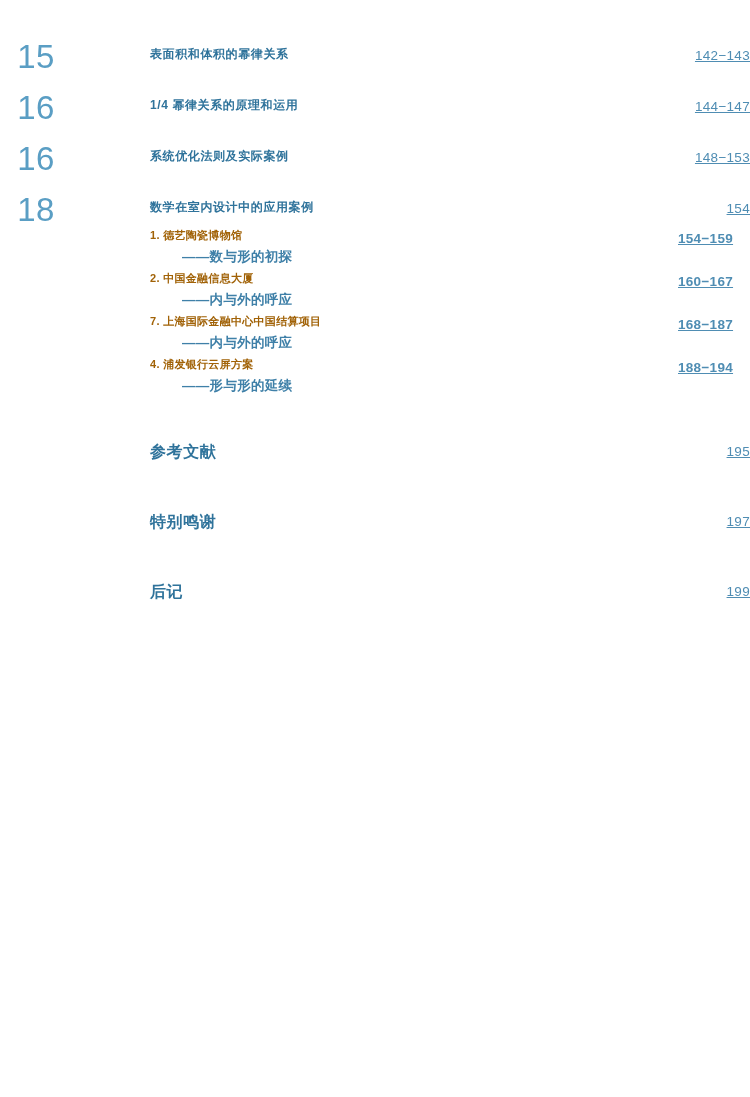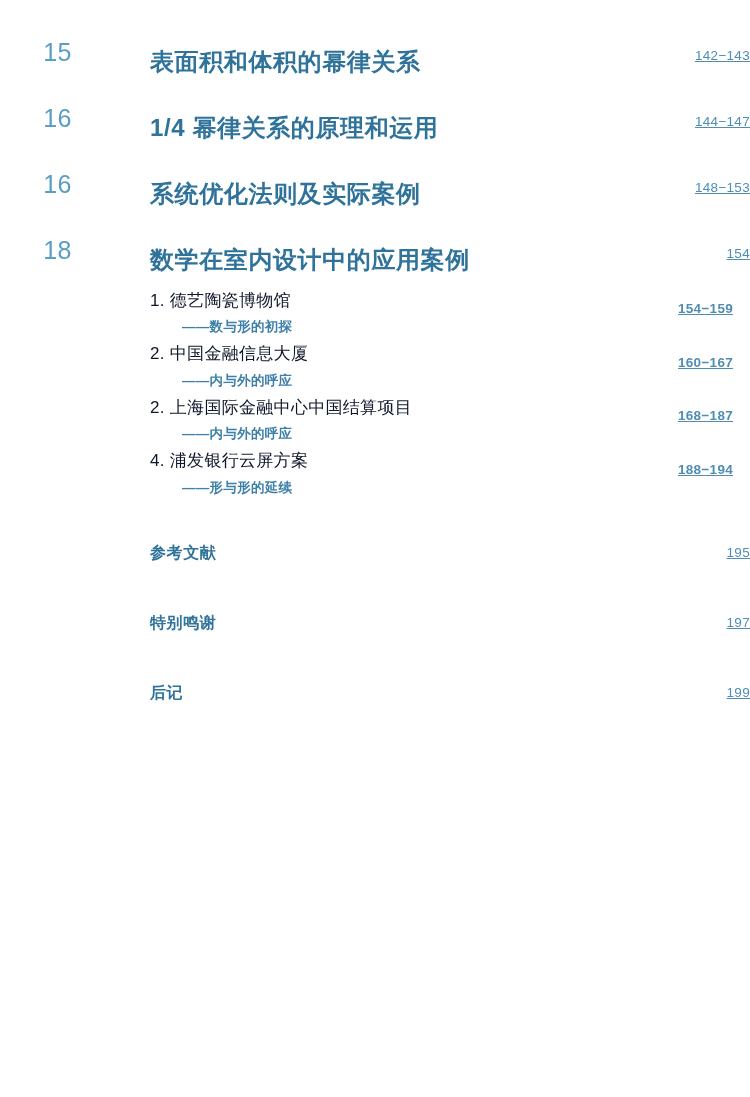--- a/index.html
+++ b/index.html
@@ -37,28 +37,28 @@
     display: flex;
     align-items: baseline;
     justify-content: flex-start;
     position: relative;
   }
   .num {
     position: absolute;
     left: -150px;
     top: -8px;
     width: 72px;
-    text-align: right;
-    font-size: 25px;
+    text-align: center;
+    font-size: 33px;
     color: #5a9ec4;
     font-weight: 400;
     letter-spacing: 0.5px;
   }
   .title {
-    font-size: 24px;
+    font-size: 12px;
     font-weight: bold;
     color: #2f739b;
     letter-spacing: 0.6px;
     white-space: nowrap;
   }
   .pages {
     position: absolute;
     right: -72px;
     top: 2px;
     width: 72px;
@@ -70,23 +70,23 @@
   }
   
   .subs {
     margin-top: 10px;
   }
   .sub {
     position: relative;
     margin-bottom: 1px;
   }
   .sub-label {
-    font-size: 17px;
-    color: #0f172a;
-    font-weight: normal;
+    font-size: 11px;
+    color: #a16207;
+    font-weight: bold;
     letter-spacing: 0.3px;
     line-height: 1.72;
   }
   .sub-sub {
     font-size: 13.5px;
     color: #3f80a8;
     font-weight: bold;
     padding-left: 32px;
     letter-spacing: 0.3px;
     line-height: 1.72;
@@ -162,21 +162,21 @@
 
         <div class="sub">
           <div class="sub-label">2. 中国金融信息大厦</div>
           <div class="sub-sub">
             <span>——内与外的呼应</span>
             <span class="sub-pages">160−167</span>
           </div>
         </div>
 
         <div class="sub">
-          <div class="sub-label">2. 上海国际金融中心中国结算项目</div>
+          <div class="sub-label">7. 上海国际金融中心中国结算项目</div>
           <div class="sub-sub">
             <span>——内与外的呼应</span>
             <span class="sub-pages">168−187</span>
           </div>
         </div>
 
         <div class="sub">
           <div class="sub-label">4. 浦发银行云屏方案</div>
           <div class="sub-sub">
             <span>——形与形的延续</span>

